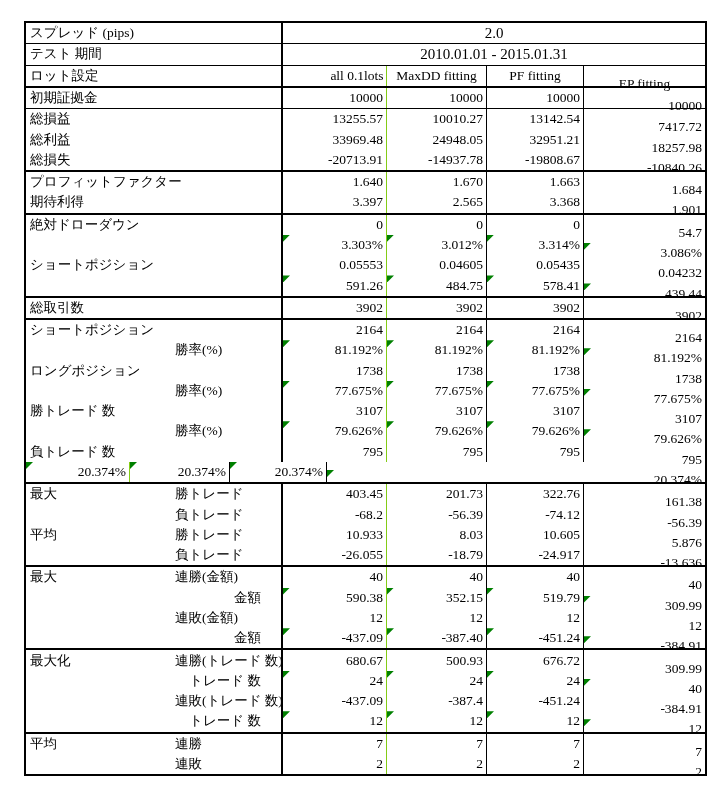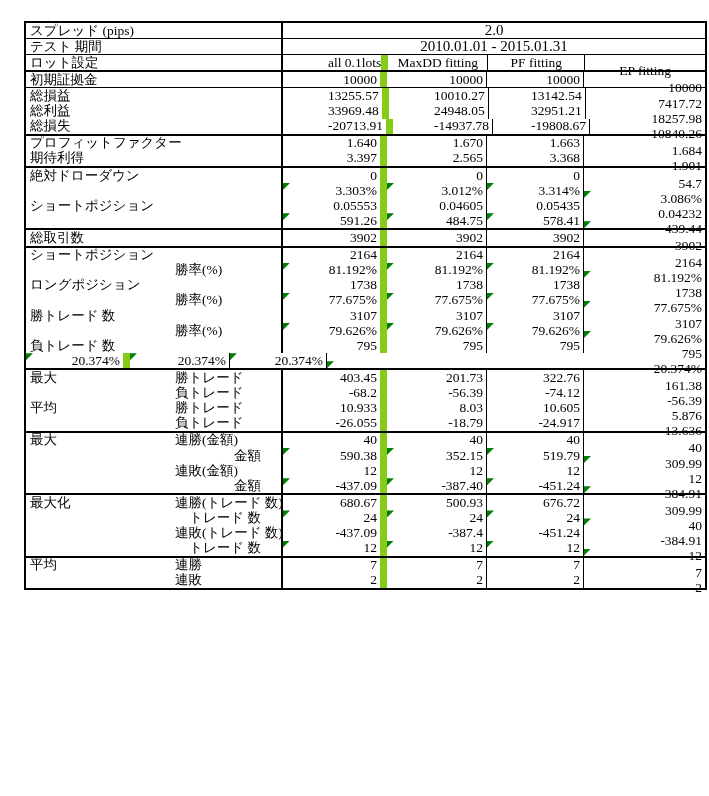--- a/index.html
+++ b/index.html
@@ -2,21 +2,21 @@
 <html><head>
 <meta charset="utf-8">
 <style>
   html,body{margin:0;padding:0;}
   body{
     width:709px;height:796px;background:#ffffff;position:relative;
     font-family:"Liberation Serif","DejaVu Serif",serif;color:#000000;
     overflow:hidden;
   }
   #table{
-    position:absolute;left:24px;top:21px;width:683px;height:569px;
+    position:absolute;left:24px;top:21px;width:683px;height:755px;
     border:2px solid #000;box-sizing:border-box;
     display:flex;flex-direction:column;background:#fff;
   }
   .row{flex:1 1 0;min-height:0;display:flex;box-sizing:border-box;}
   .row.bb-thin{border-bottom:1px solid #000;}
   .row.bb-thick{border-bottom:2px solid #000;}
   .label-area{
     flex:0 0 257px;width:257px;box-sizing:border-box;
     border-right:2px solid #000;position:relative;height:100%;
   }
@@ -25,21 +25,21 @@
     white-space:nowrap;font-size:13.5px;line-height:1;
   }
   .lbl.main{left:4px;}
   .lbl.sub{left:135px;margin-left:14px;}
   .lbl.sub.right{left:auto;right:20px;text-align:center;}
   .cell{
     box-sizing:border-box;height:100%;display:flex;align-items:center;
     justify-content:flex-end;padding-right:3px;font-size:13.5px;
     position:relative;white-space:nowrap;
   }
-  .cell.c0{flex:0 0 104px;border-right:7px solid #84cc16;padding-left:45px;}
+  .cell.c0{flex:0 0 104px;border-right:1px solid #84cc16;padding-left:45px;}
   .cell.c1{flex:0 0 100px;border-right:1px solid #000;}
   .cell.c2{flex:0 0 97px;border-right:1px solid #000;}
   .cell.c3{flex:1 1 auto;margin-top:8px;}
   .cell.center{justify-content:center;padding-right:0;}
   .merged{
     flex:1 1 auto;height:100%;display:flex;align-items:center;
     justify-content:center;font-size:15px;
   }
   .tri{
     position:absolute;top:0;left:0;width:7px;height:7px;

